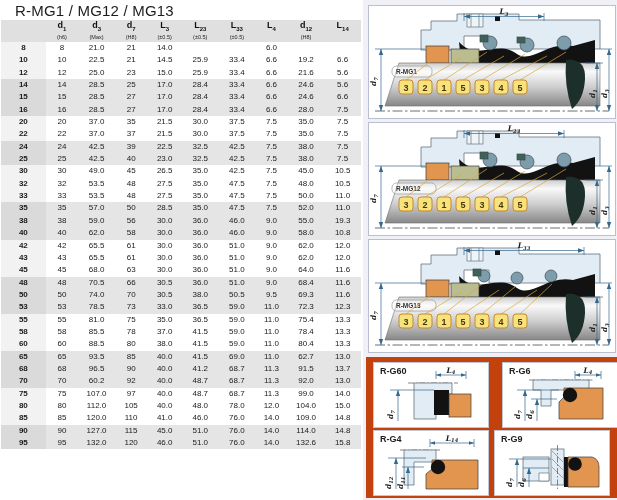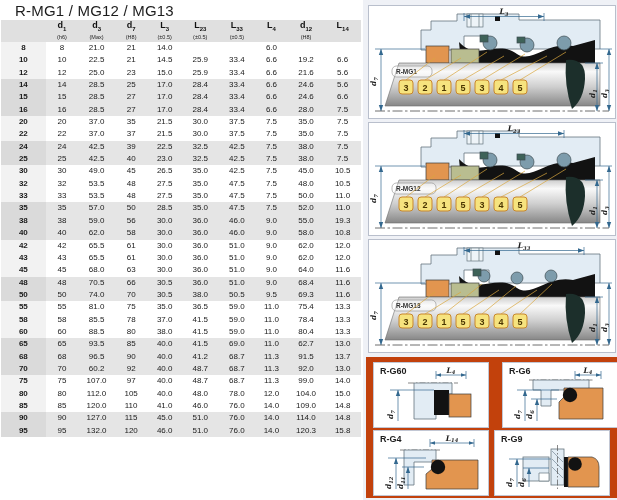--- a/index.html
+++ b/index.html
@@ -350,20 +350,32 @@
           <td>50</td>
           <td>74.0</td>
           <td>70</td>
           <td>30.5</td>
           <td>38.0</td>
           <td>50.5</td>
           <td>9.5</td>
           <td>69.3</td>
           <td>11.6</td>
         </tr>
+        <tr class="band">
+          <td class="first">53</td>
+          <td>53</td>
+          <td>78.5</td>
+          <td>73</td>
+          <td>33.0</td>
+          <td>36.5</td>
+          <td>59.0</td>
+          <td>11.0</td>
+          <td>72.3</td>
+          <td>12.3</td>
+        </tr>
         <tr>
           <td class="first">55</td>
           <td>55</td>
           <td>81.0</td>
           <td>75</td>
           <td>35.0</td>
           <td>36.5</td>
           <td>59.0</td>
           <td>11.0</td>
           <td>75.4</td>
@@ -479,21 +491,21 @@
         </tr>
         <tr class="band">
           <td class="first">95</td>
           <td>95</td>
           <td>132.0</td>
           <td>120</td>
           <td>46.0</td>
           <td>51.0</td>
           <td>76.0</td>
           <td>14.0</td>
-          <td>120.3</td>
+          <td>132.6</td>
           <td>15.8</td>
         </tr>
       </tbody>
   </table>
 </div>
 
 <div class="dbox" style="top:5px">
   <svg viewBox="0 0 246 112" width="246" height="112">
     <defs>
       <linearGradient id="shaftG" x1="0" y1="0" x2="0" y2="1">

